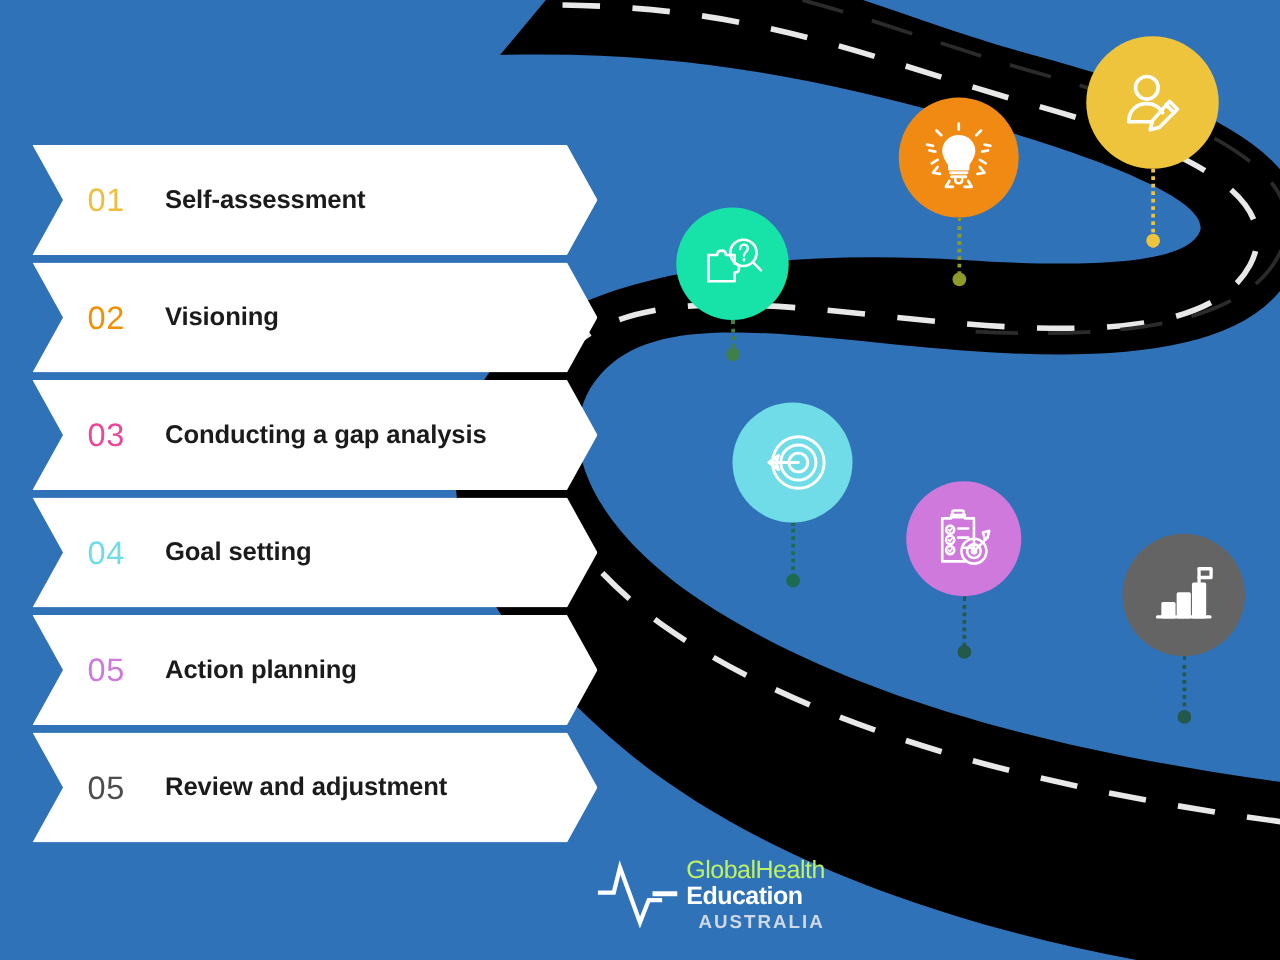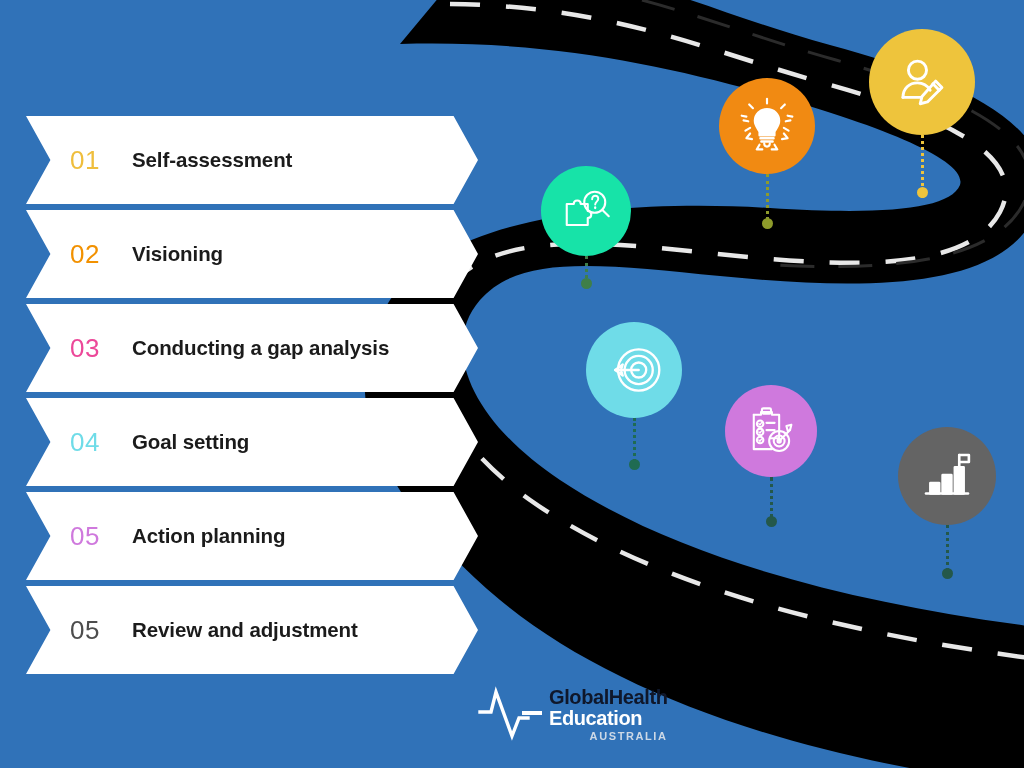--- a/index.html
+++ b/index.html
@@ -81,29 +81,29 @@
   
   #logo {
     position:absolute;
     left:478px; top:686px;
     display:flex;
     align-items:center;
     gap:7px;
   }
   #logo-text { line-height:1; }
   .logo-line1 {
-    font-size:20px; font-weight:700; color:#0f172a;
+    font-size:20px; font-weight:400; color:#bef264;
     letter-spacing:-0.4px; display:block;
   }
   .logo-line2 {
     font-size:20px; font-weight:600; color:#ffffff;
     letter-spacing:-0.4px; display:block; margin-top:1px;
   }
   .logo-line3 {
-    font-size:11px; font-weight:600; color:#cdd9e6;
+    font-size:15px; font-weight:600; color:#cdd9e6;
     letter-spacing:1.6px; display:block;
     margin-top:3px; text-align:right;
   }
 </style>
 </head>
 <body>
 
 <div id="stage">
 
   <svg id="road-layer" viewBox="0 0 1024 768" xmlns="http://www.w3.org/2000/svg">

